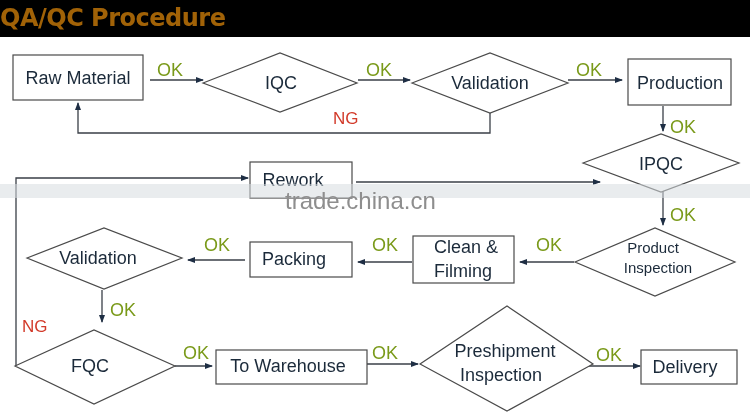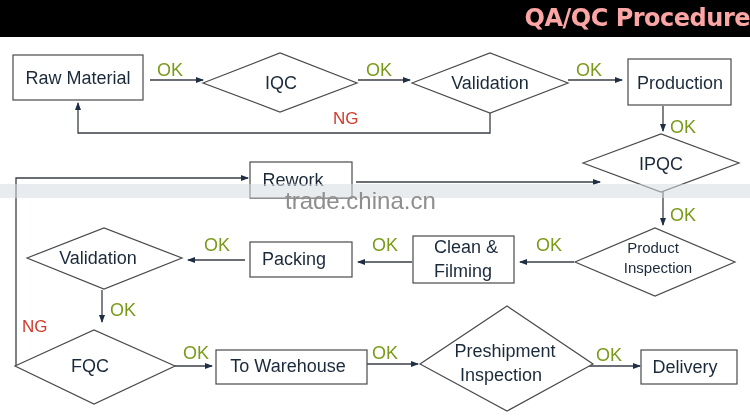--- a/index.html
+++ b/index.html
@@ -1,18 +1,18 @@
 <!DOCTYPE html>
 <html><head>
 <meta charset="utf-8">
 <style>
   html, body { margin: 0; padding: 0; }
   body { width: 750px; height: 418px; background: #ffffff; position: relative; overflow: hidden; font-family: "Liberation Sans", sans-serif; }
   .titlebar { position: absolute; left: 0; top: 0; width: 750px; height: 37px; background: #000; }
-  .title { position: absolute; left: 0; top: 0; width: 750px; height: 37px; line-height: 36px; text-align: right; color: #fca5a5; font-family: "DejaVu Sans", sans-serif; font-weight: bold; font-size: 24px; letter-spacing: -0.5px; }
+  .title { position: absolute; left: 0; top: 0; width: 750px; height: 37px; line-height: 36px; text-align: left; color: #a16207; font-family: "DejaVu Sans", sans-serif; font-weight: bold; font-size: 24px; letter-spacing: -0.5px; }
   svg { position: absolute; left: 0; top: 0; }
   .node-text { font-family: "Liberation Sans", sans-serif; font-size: 18px; fill: #1b2a3a; }
   .node-text-sm { font-family: "Liberation Sans", sans-serif; font-size: 15px; fill: #1b2a3a; }
   .ok { font-family: "Liberation Sans", sans-serif; font-size: 18px; fill: #7a9a1a; }
   .ng { font-family: "Liberation Sans", sans-serif; font-size: 17px; fill: #d23a2a; }
   .wm { font-family: "Liberation Sans", sans-serif; font-size: 24px; fill: #8e8e8e; }
   .shape { fill: #fff; stroke: #4a4a4a; stroke-width: 1.2; }
   .line { fill: none; stroke: #3a3f47; stroke-width: 1.3; }
   .arrowhead { fill: #1e2e44; }
 </style>

